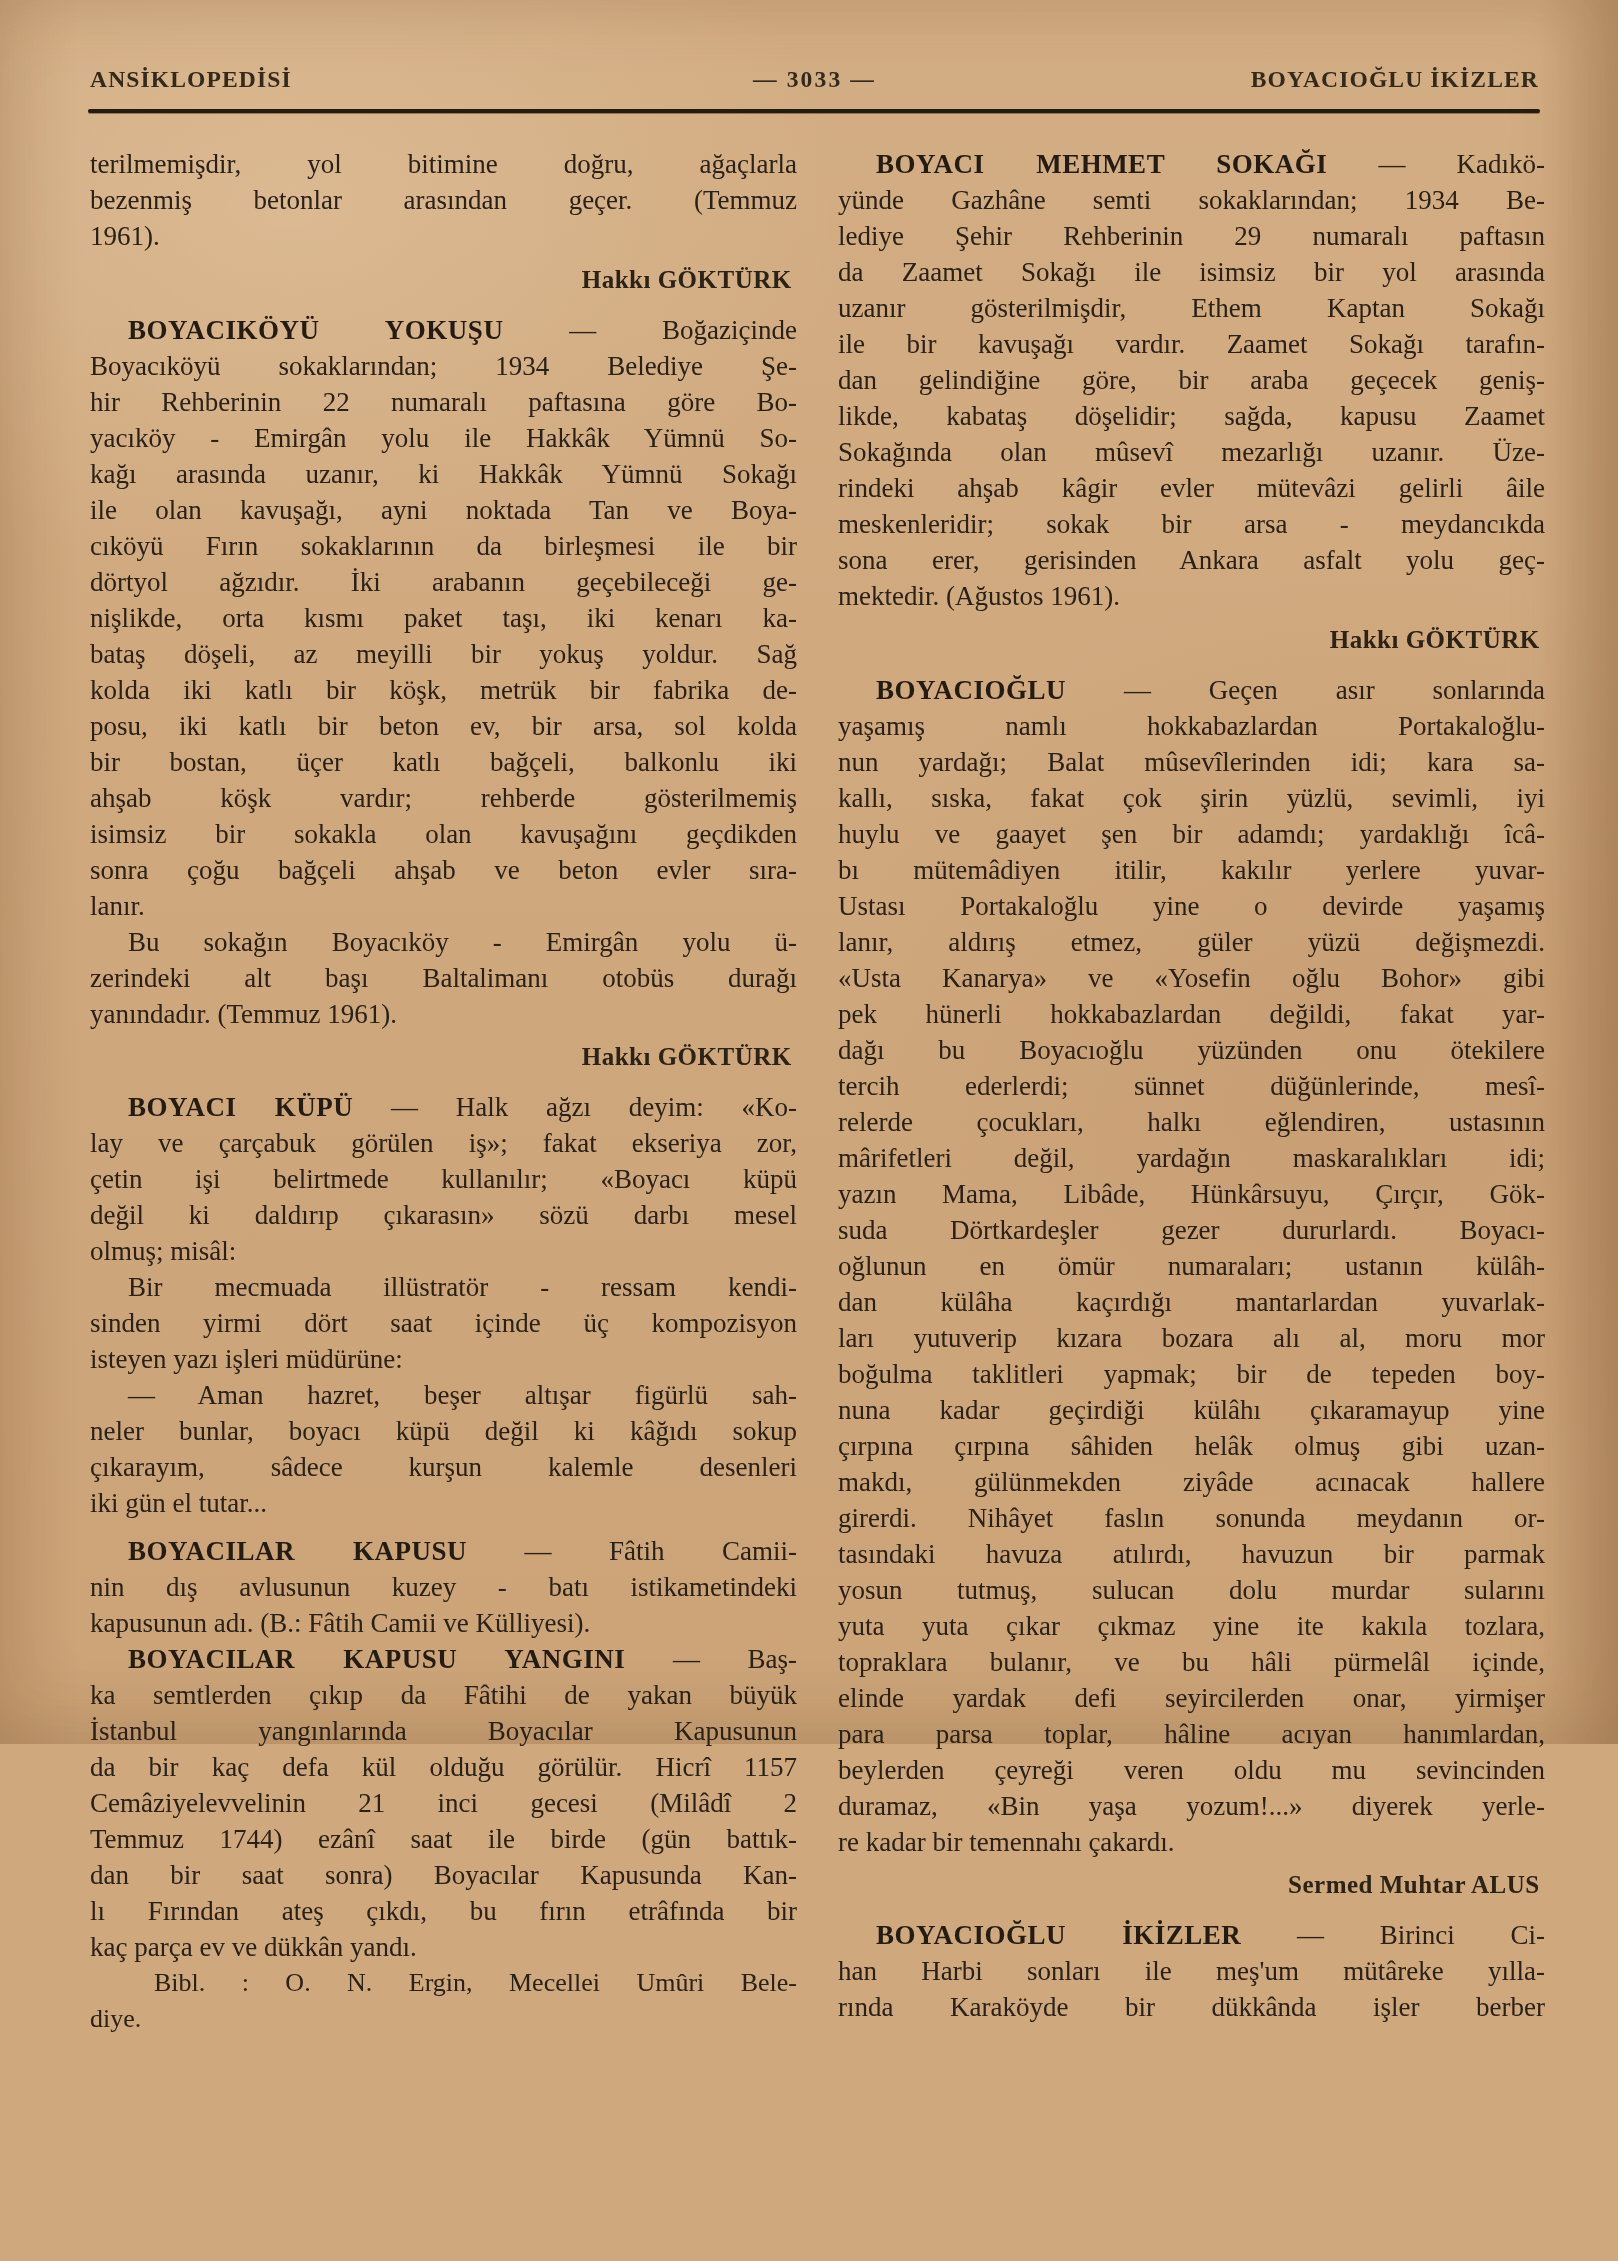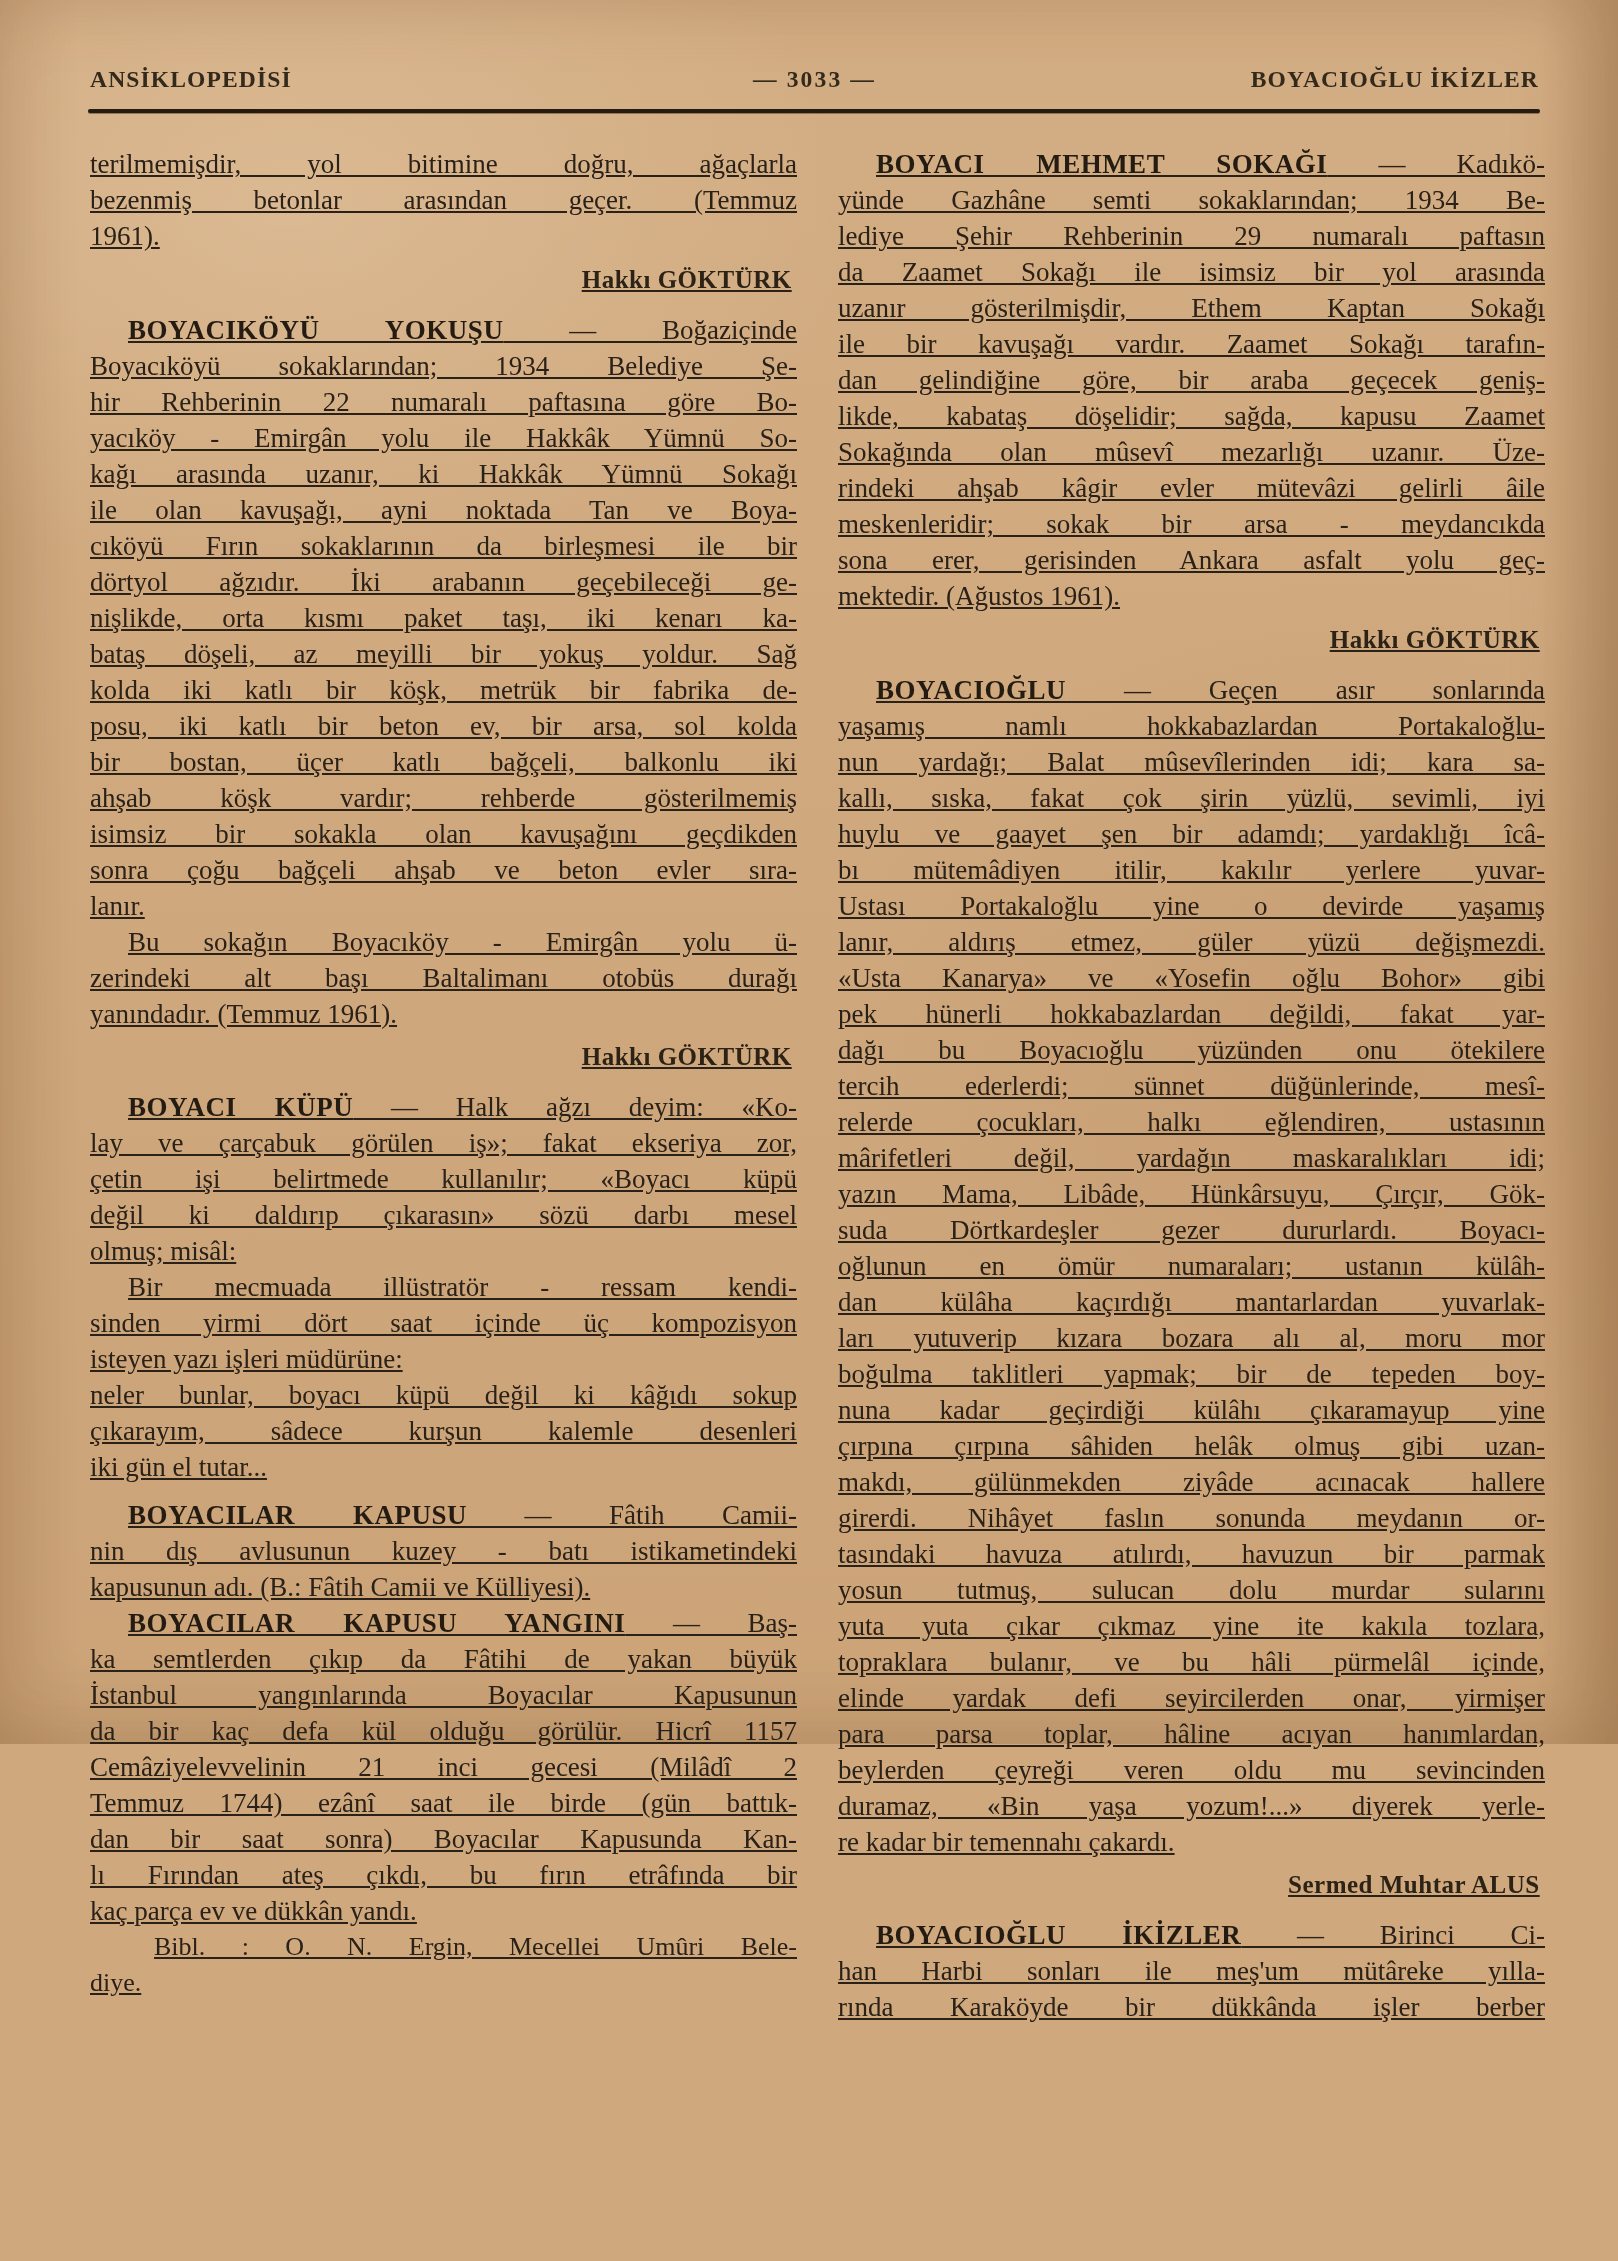--- a/index.html
+++ b/index.html
@@ -27,21 +27,21 @@
   .running-head .hl{flex:1;text-align:left;}
   .running-head .hc{flex:0 0 auto;text-align:right;letter-spacing:2.1px;}
   .running-head .hr{flex:1;text-align:right;}
   .head-rule{
     height:4.7px;background:#241b11;margin:15.8px 79px 0 88px;border-radius:2.6px;
     box-shadow:0 1.1px 0.5px rgba(70,45,20,0.45);
   }
   .columns{
     display:flex;gap:41px;
     padding:33px 74px 0 90px;
-    font-size:27px;line-height:36px;text-decoration:underline;
+    font-size:27px;line-height:36px;
   }
   .col{flex:1;min-width:0;}
   .para{margin:0;}
   .para.gap1{margin-top:12.6px;}
   .para.gap2{}
   .line{text-align:justify;text-align-last:justify;}
   .line.last{text-align-last:auto;}
   .line.indent{padding-left:38px;}
   .para.bibl{font-size:26px;}
   .para.bibl .line.indent{padding-left:64px;}
@@ -100,20 +100,21 @@
           <div class="line">çetin işi belirtmede kullanılır; «Boyacı küpü</div>
           <div class="line">değil ki daldırıp çıkarasın» sözü darbı mesel</div>
           <div class="line last">olmuş; misâl:</div>
         </div>
         <div class="para">
           <div class="line indent">Bir mecmuada illüstratör - ressam kendi-</div>
           <div class="line">sinden yirmi dört saat içinde üç kompozisyon</div>
           <div class="line last">isteyen yazı işleri müdürüne:</div>
         </div>
         <div class="para">
+          <div class="line indent">— Aman hazret, beşer altışar figürlü sah-</div>
           <div class="line">neler bunlar, boyacı küpü değil ki kâğıdı sokup</div>
           <div class="line">çıkarayım, sâdece kurşun kalemle desenleri</div>
           <div class="line last">iki gün el tutar...</div>
         </div>
         <div class="para gap1">
           <div class="line indent"><span class="entry-title">BOYACILAR KAPUSU</span> — Fâtih Camii-</div>
           <div class="line">nin dış avlusunun kuzey - batı istikametindeki</div>
           <div class="line last">kapusunun adı. (B.: Fâtih Camii ve Külliyesi).</div>
         </div>
         <div class="para gap2">

